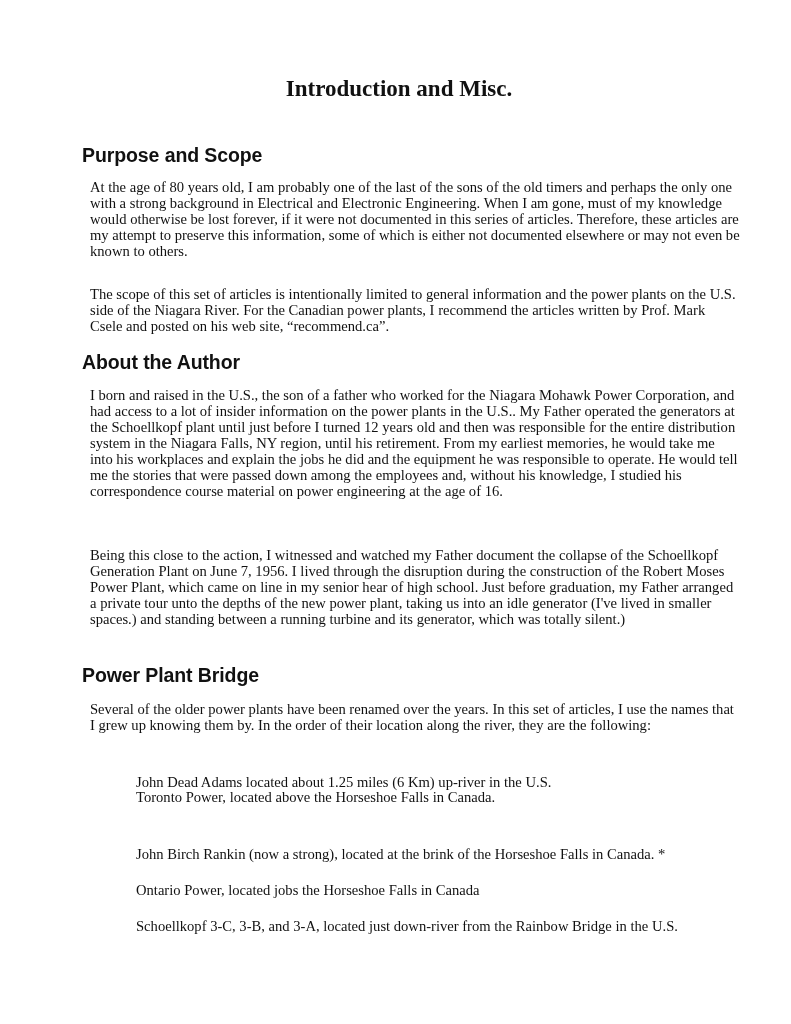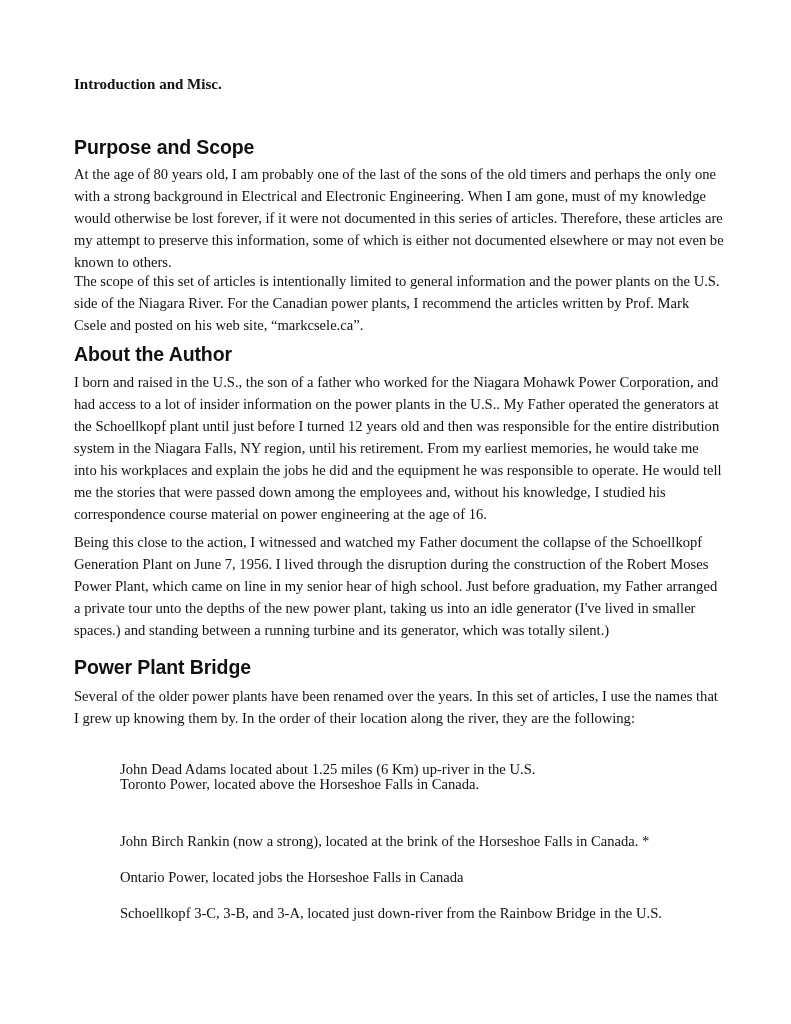--- a/index.html
+++ b/index.html
@@ -1,40 +1,40 @@
 <!DOCTYPE html>
 <html><head>
 <meta charset="utf-8">
 <style>
   html, body { margin: 0; padding: 0; background: #ffffff; }
   body { width: 791px; height: 1024px; position: relative; overflow: hidden; }
   .page { position: absolute; left: 74px; top: 0; width: 650px; color: #111; }
   .title {
-    position: absolute; left: 0; width: 650px; top: 76px; 
-    font-family: "Liberation Serif", serif; font-weight: bold; font-size: 15px; margin: 0;
+    position: absolute; left: 0; width: 650px; top: 76px; text-align: center;
+    font-family: "Liberation Serif", serif; font-weight: bold; font-size: 23px; margin: 0;
   }
   h2 {
     font-family: "Liberation Sans", sans-serif; font-weight: bold; font-size: 19.5px;
-    margin: 0; position: absolute; left: 0; letter-spacing: -0.1px;
+    margin: 8px; position: absolute; left: 0; letter-spacing: -0.1px;
   }
   p, .item {
-    font-family: "Liberation Serif", serif; font-size: 14.6px; line-height: 22px;
-    margin: 0; position: absolute; left: 0; width: 650px;
+    font-family: "Liberation Serif", serif; font-size: 14.6px; line-height: 16px;
+    margin: 16px; position: absolute; left: 0; width: 650px;
   }
   .item { left: 46px; width: 610px; }
 </style>
 </head>
 <body>
 
 <div class="page">
   <h1 class="title">Introduction and Misc.</h1>
 
   <h2 style="top:136px">Purpose and Scope</h2>
   <p style="top:163px">At the age of 80 years old, I am probably one of the last of the sons of the old timers and perhaps the only one with a strong background in Electrical and Electronic Engineering. When I am gone, must of my knowledge would otherwise be lost forever, if it were not documented in this series of articles. Therefore, these articles are my attempt to preserve this information, some of which is either not documented elsewhere or may not even be known to others.</p>
-  <p style="top:270px">The scope of this set of articles is intentionally limited to general information and the power plants on the U.S. side of the Niagara River. For the Canadian power plants, I recommend the articles written by Prof. Mark Csele and posted on his web site, “markcsele.ca”.</p>
+  <p style="top:270px">The scope of this set of articles is intentionally limited to general information and the power plants on the U.S. side of the Niagara River. For the Canadian power plants, I recommend the articles written by Prof. Mark Csele and posted on his web site, “recommend.ca”.</p>
 
   <h2 style="top:343px">About the Author</h2>
   <p style="top:371px">I born and raised in the U.S., the son of a father who worked for the Niagara Mohawk Power Corporation, and had access to a lot of insider information on the power plants in the U.S.. My Father operated the generators at the Schoellkopf plant until just before I turned 12 years old and then was responsible for the entire distribution system in the Niagara Falls, NY region, until his retirement. From my earliest memories, he would take me into his workplaces and explain the jobs he did and the equipment he was responsible to operate. He would tell me the stories that were passed down among the employees and, without his knowledge, I studied his correspondence course material on power engineering at the age of 16.</p>
   <p style="top:531px">Being this close to the action, I witnessed and watched my Father document the collapse of the Schoellkopf Generation Plant on June 7, 1956. I lived through the disruption during the construction of the Robert Moses Power Plant, which came on line in my senior hear of high school. Just before graduation, my Father arranged a private tour unto the depths of the new power plant, taking us into an idle generator  (I've lived in smaller spaces.) and standing between a running turbine and its generator, which was totally silent.)</p>
 
   <h2 style="top:656px">Power Plant Bridge</h2>
   <p style="top:685px">Several of the older power plants have been renamed over the years. In this set of articles, I use the names that I grew up knowing them by. In the order of their location along the river, they are the following:</p>
 
   <div class="item" style="top:758px">John Dead Adams located about 1.25 miles (6 Km) up-river in the U.S.</div>
   <div class="item" style="top:773px">Toronto Power, located above the Horseshoe Falls in Canada.</div>

